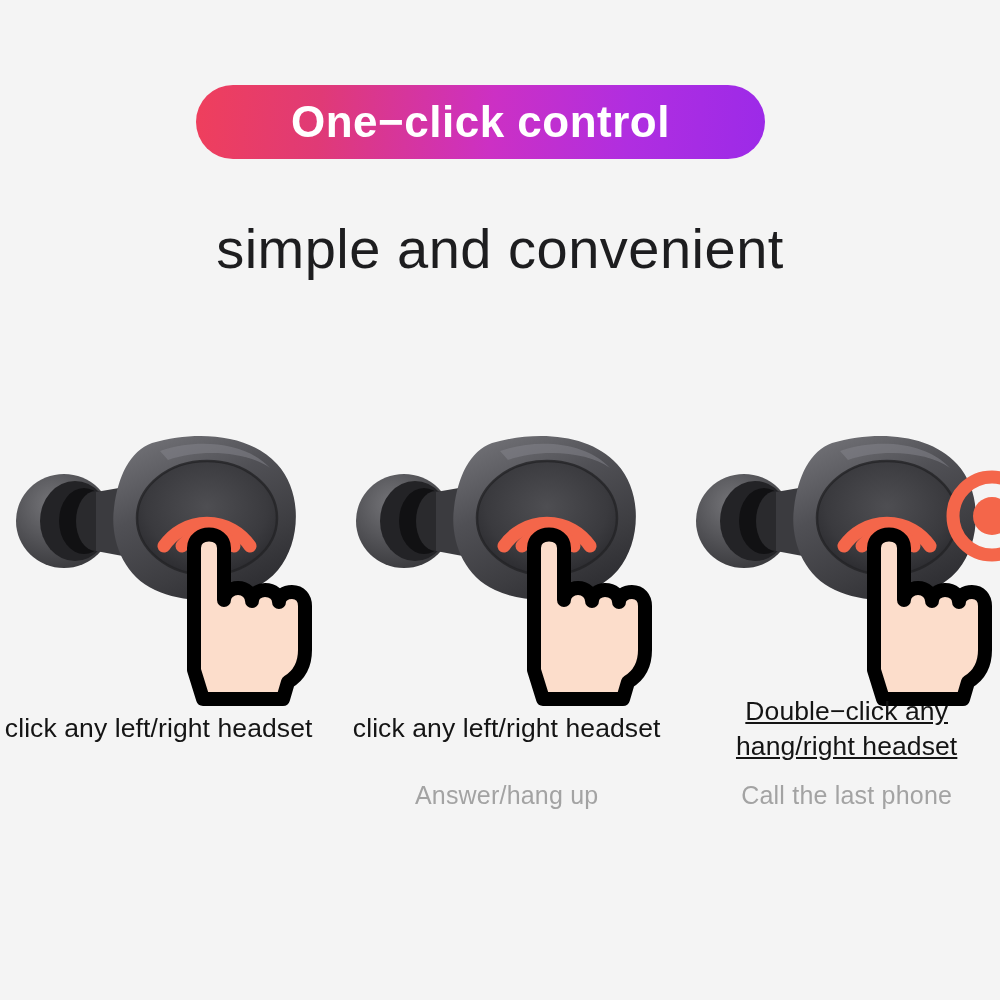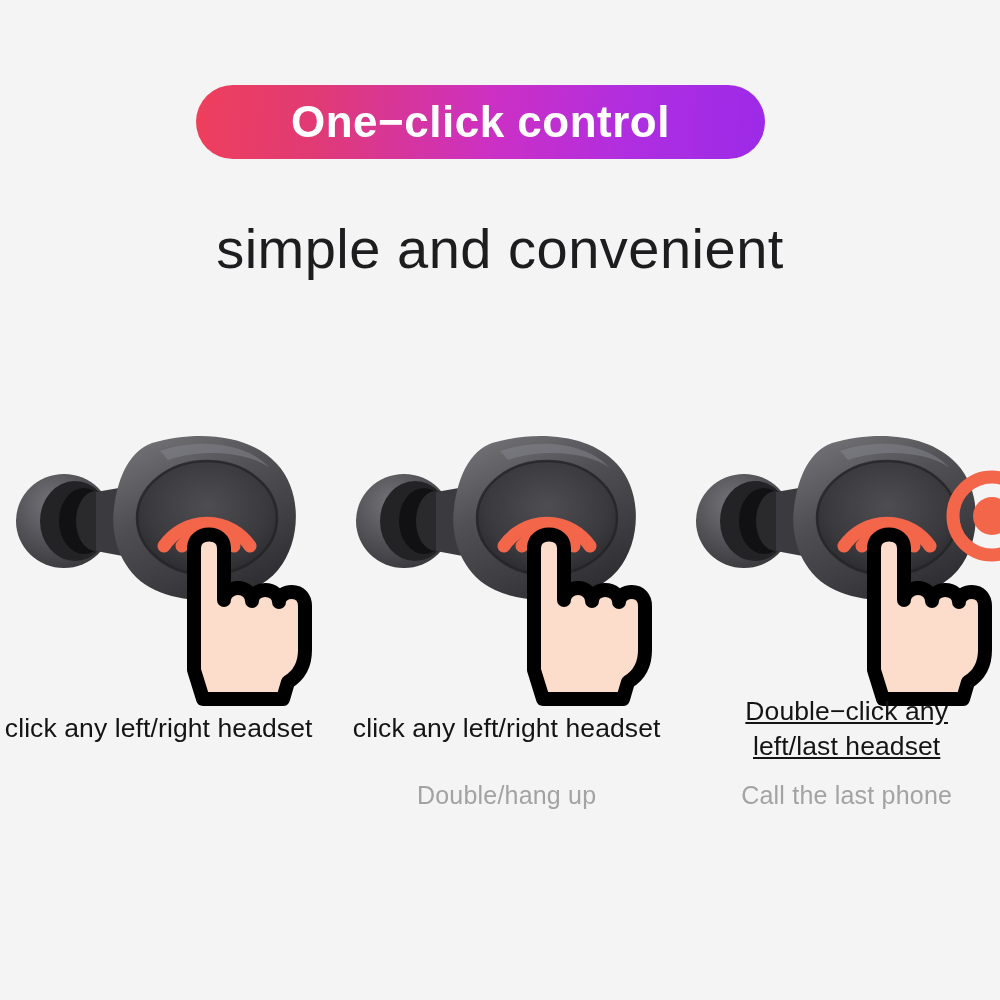--- a/index.html
+++ b/index.html
@@ -267,21 +267,21 @@
                  C313 248, 306 258, 296 264
                  L291 281
                  L211 281
                  L202 252 Z" fill="#fcddcb" stroke="#000000" stroke-width="14" stroke-linejoin="round" stroke-linecap="round"></path>
       </svg>
     </div>
 
     <div class="caption-main">
       <span>click any left/right headset</span>
     </div>
-    <div class="caption-sub">Double/hang up</div>
+    <div class="caption-sub">Answer/hang up</div>
   </div>
 
   <div class="panel panel-2">
     <div class="bud-art">
       <svg class="bud-svg" viewBox="0 0 350 280" xmlns="http://www.w3.org/2000/svg">
         <defs>
           <radialGradient id="tipG3" cx="38%" cy="32%" r="80%">
             <stop offset="0%" stop-color="#757579"></stop>
             <stop offset="55%" stop-color="#505054"></stop>
             <stop offset="100%" stop-color="#333336"></stop>
@@ -343,18 +343,18 @@
                  C313 248, 306 258, 296 264
                  L291 281
                  L211 281
                  L202 252 Z" fill="#fcddcb" stroke="#000000" stroke-width="14" stroke-linejoin="round" stroke-linecap="round"></path>
       </svg>
     </div>
 
     <div class="caption-main two-line">
       <span>Double−click any</span>
       <br>
-      <span>left/last headset</span>
+      <span>hang/right headset</span>
     </div>
     <div class="caption-sub">Call the last phone</div>
   </div>
 
 </div>
 
 </body></html>

